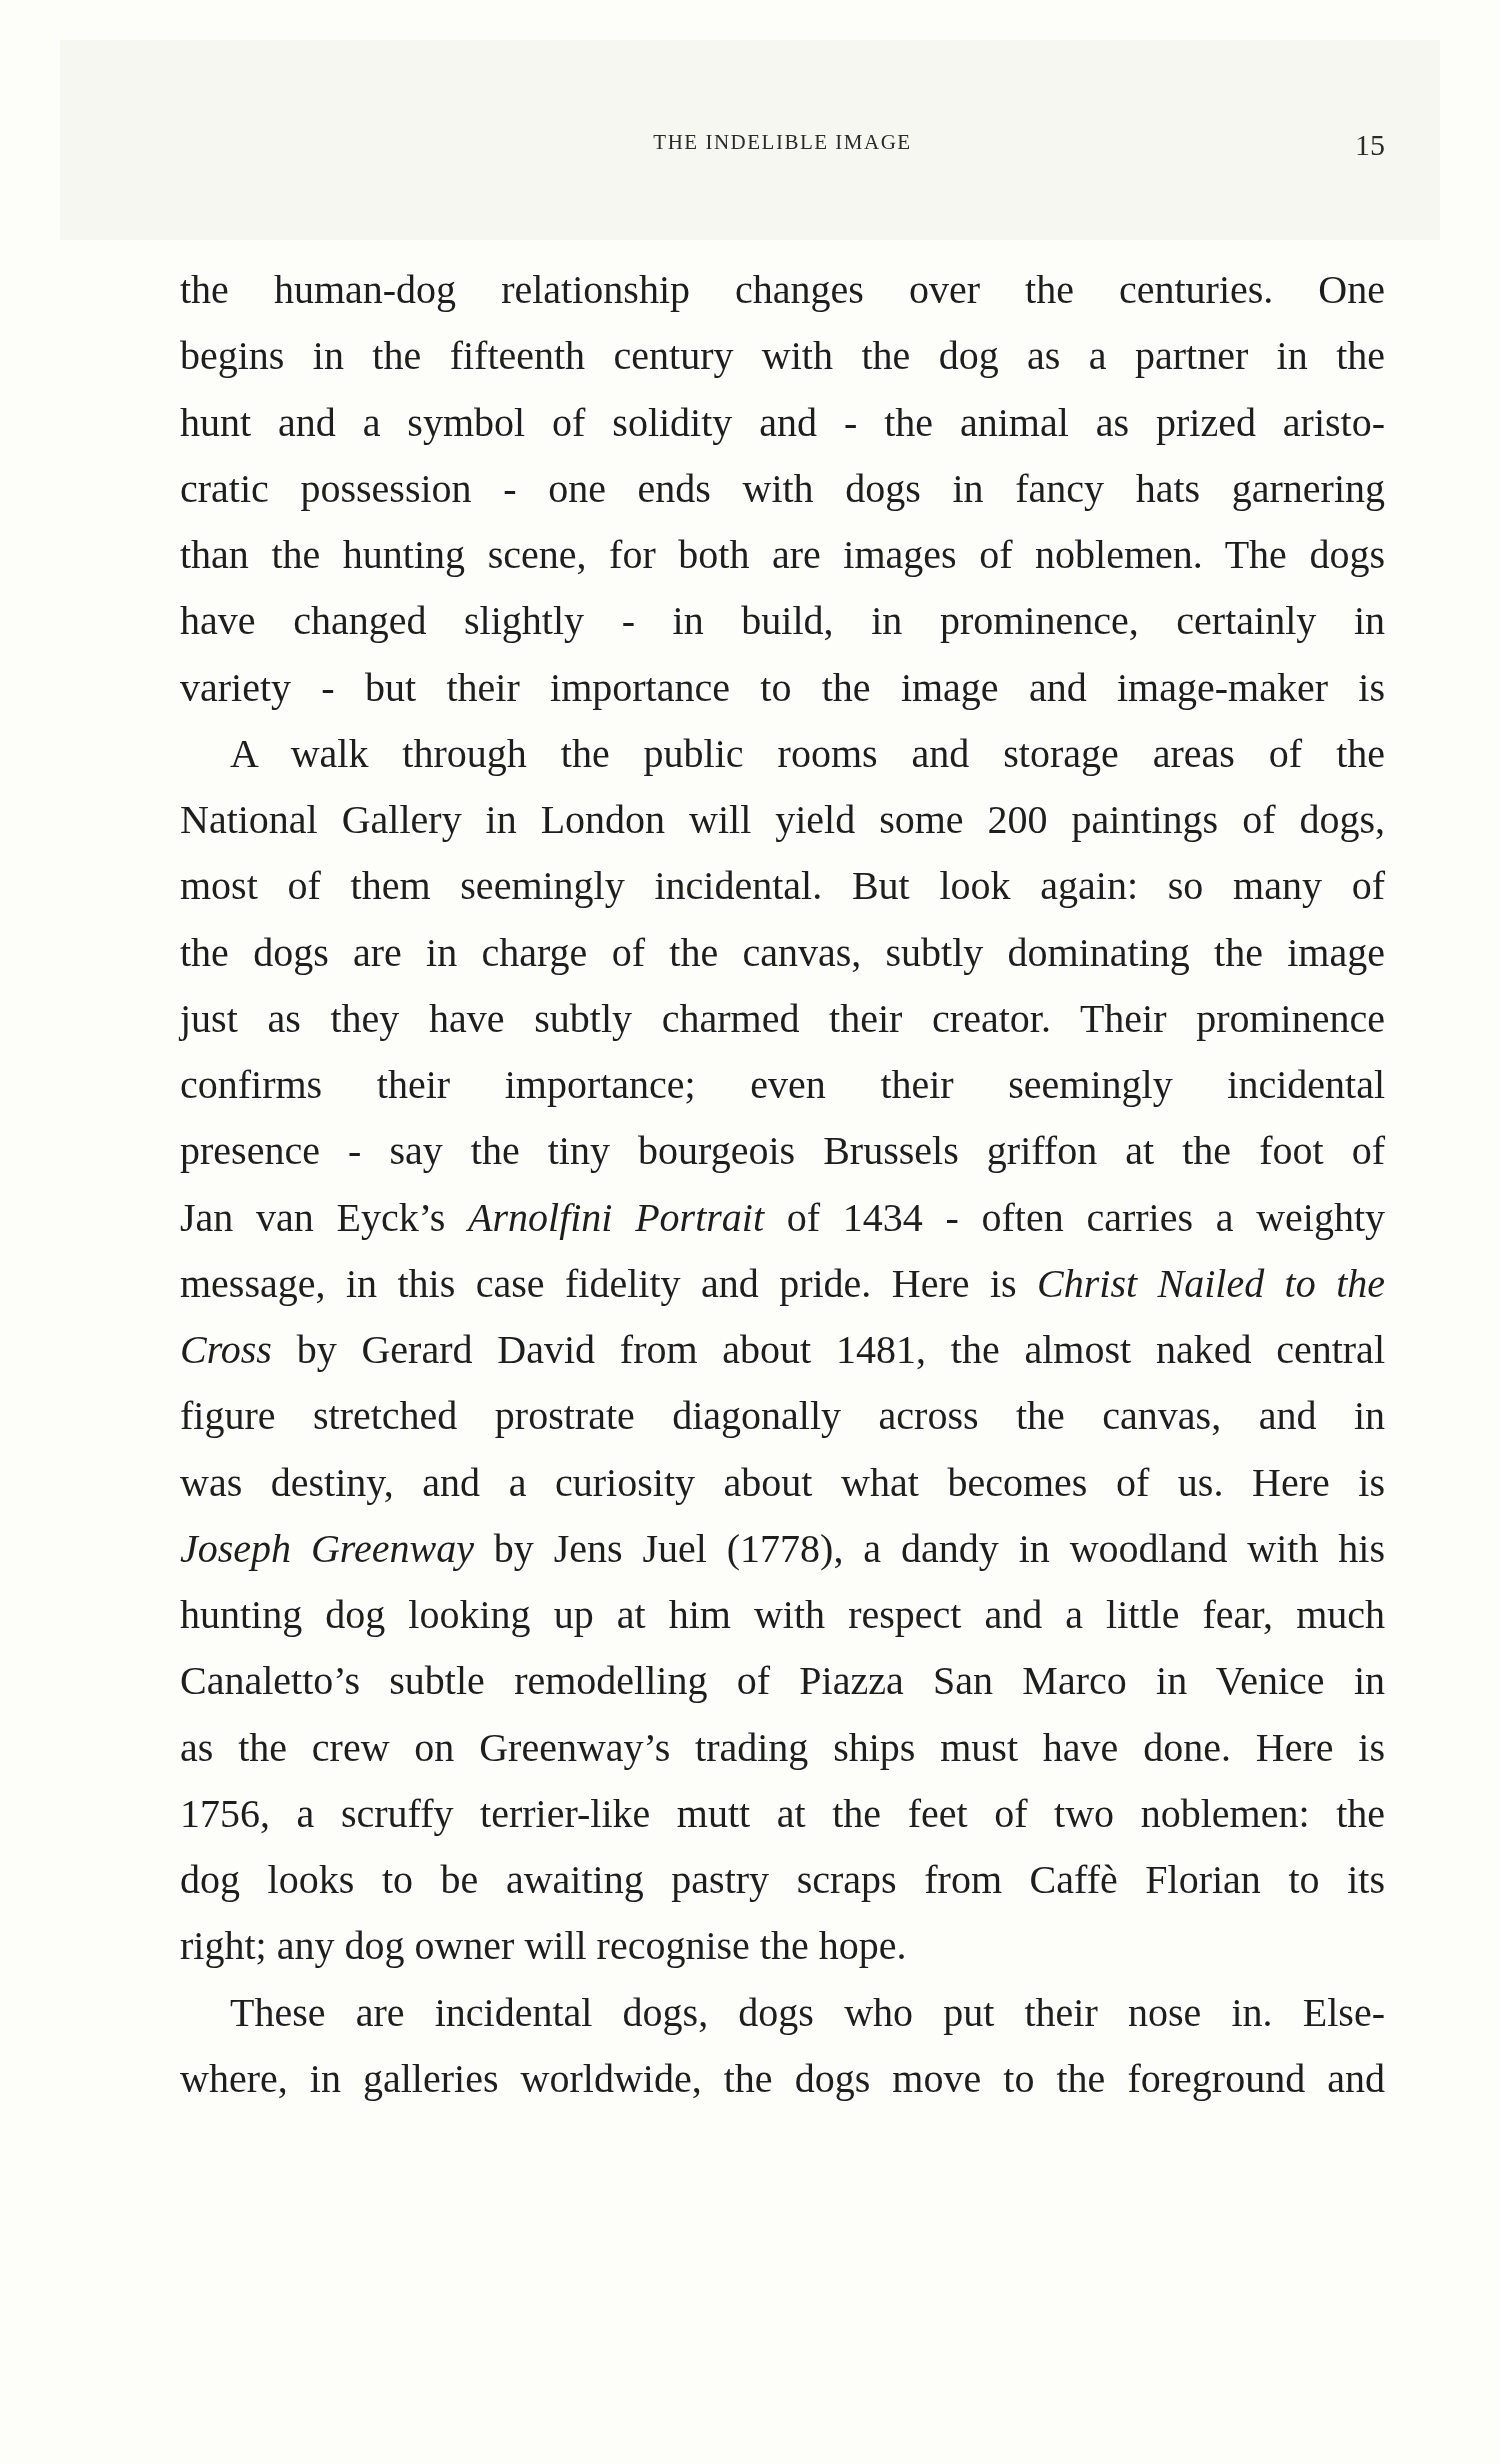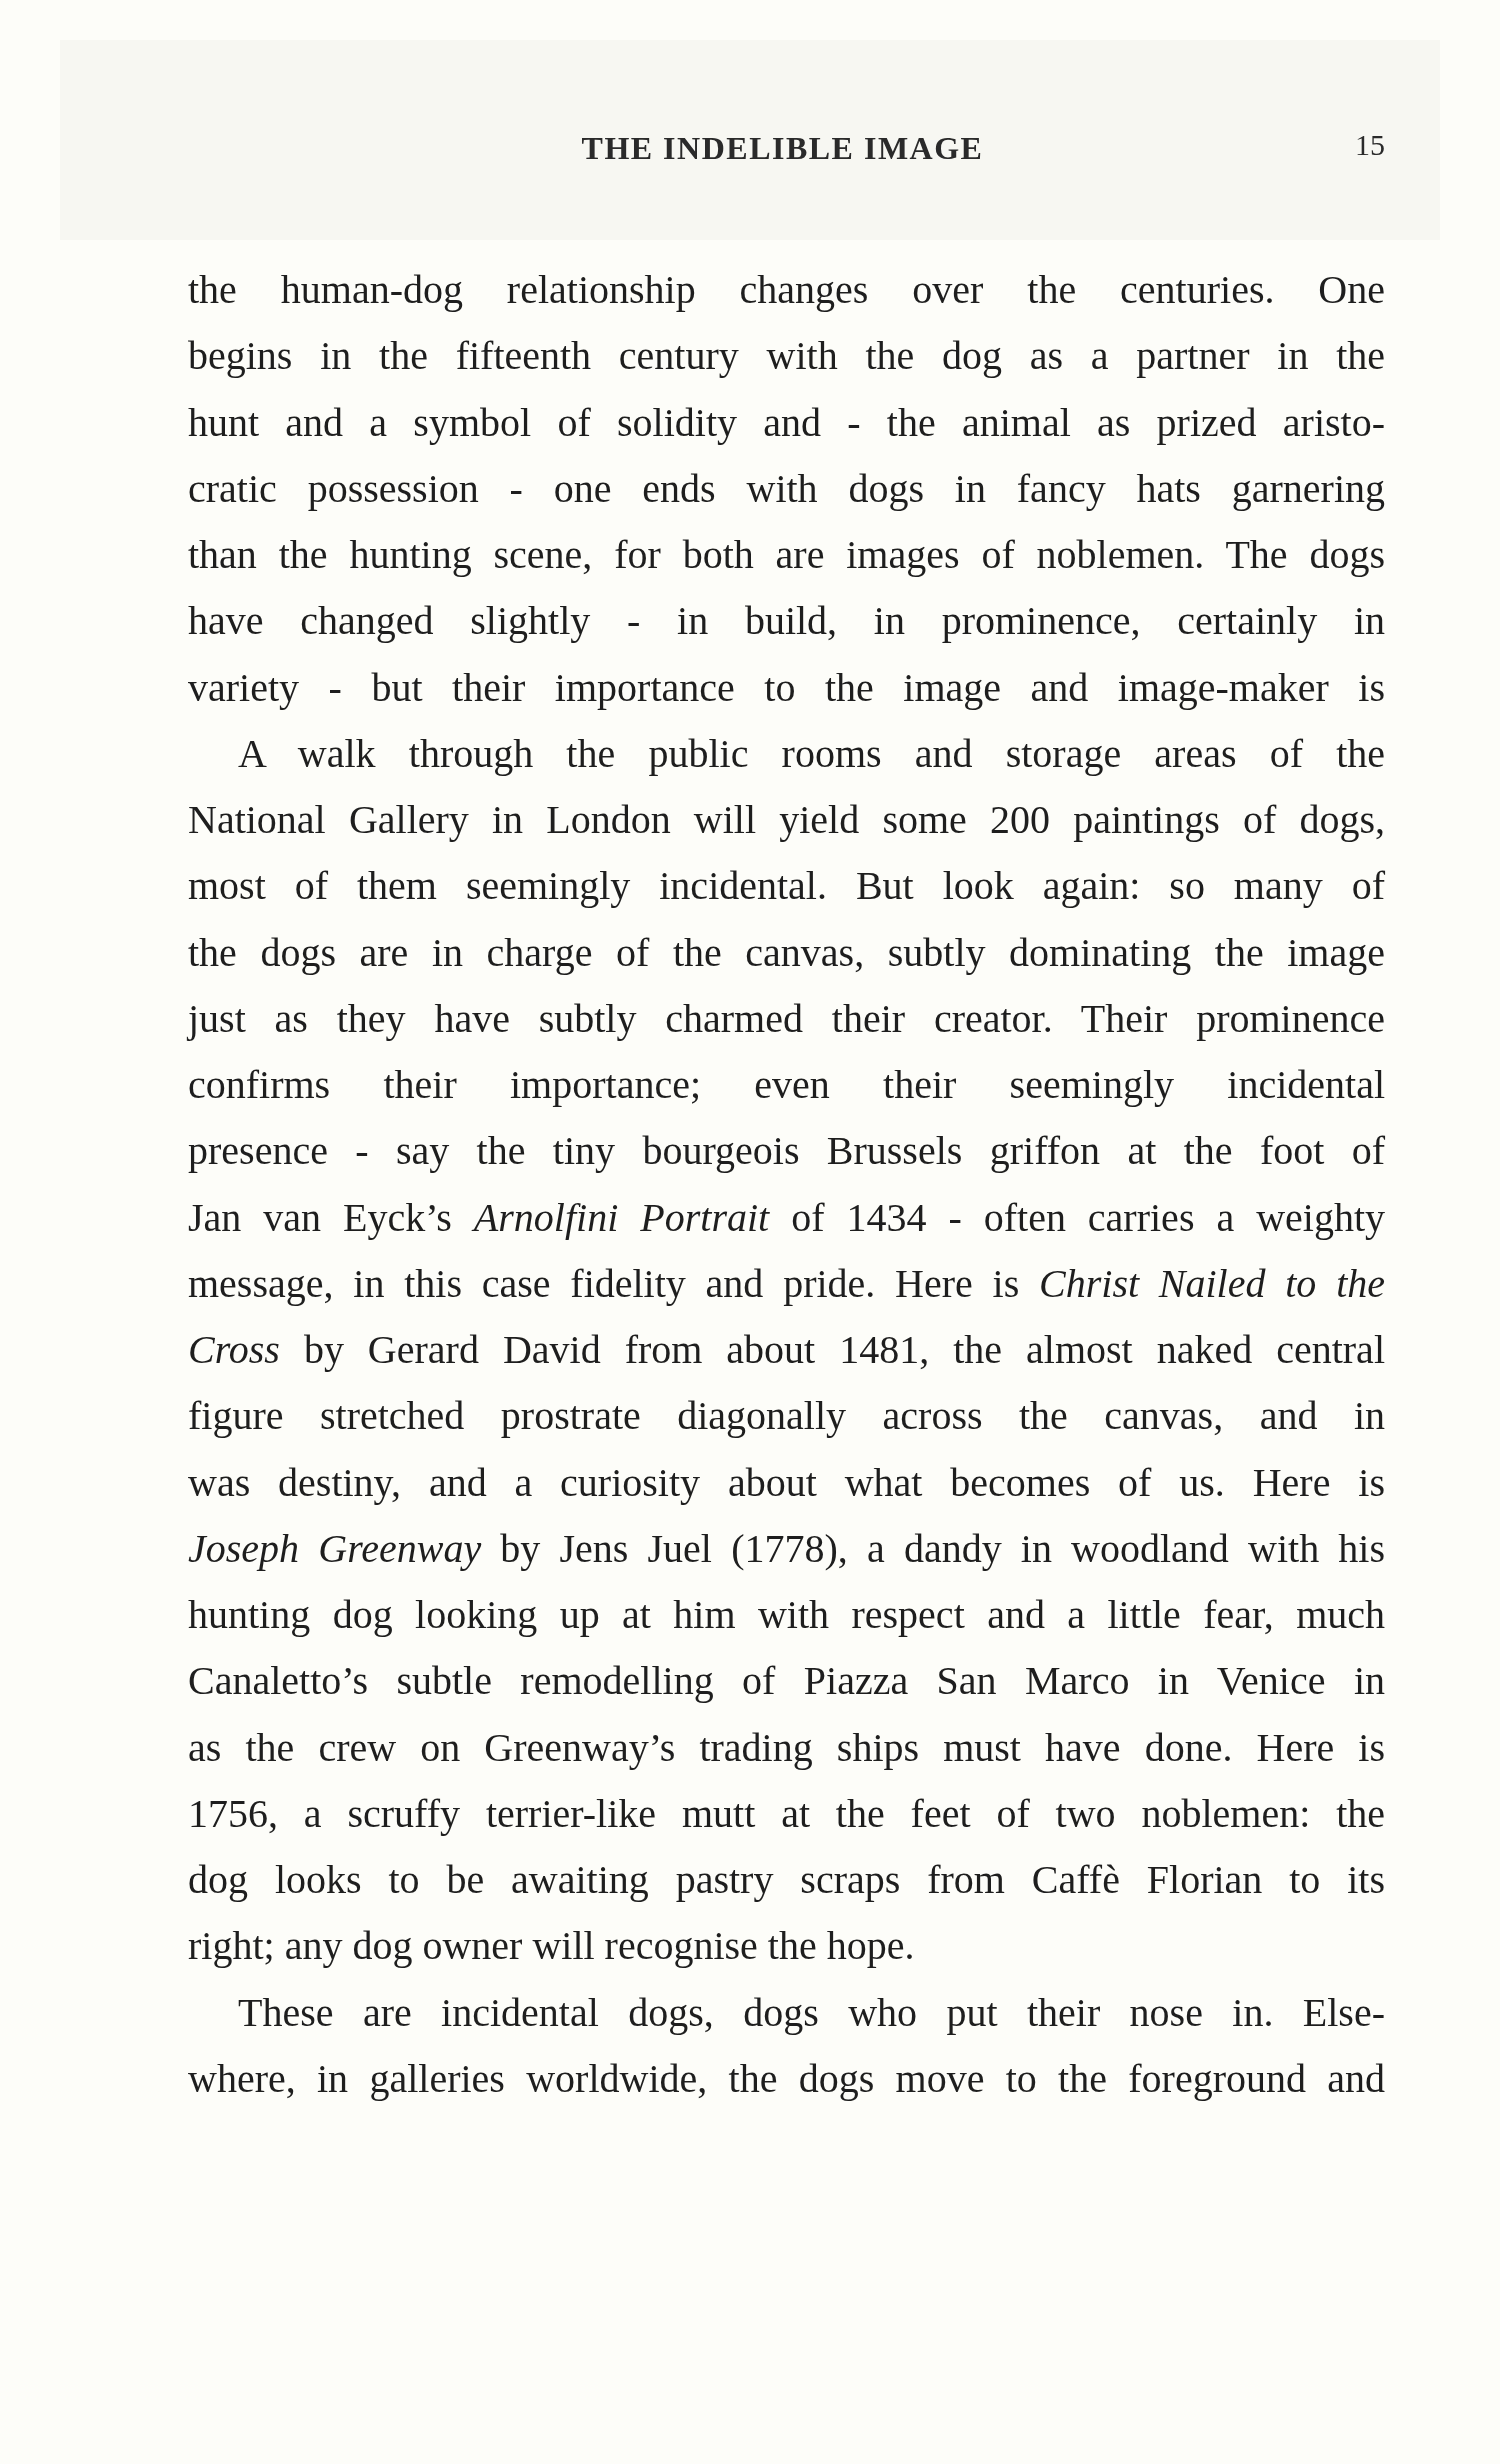--- a/index.html
+++ b/index.html
@@ -9,33 +9,33 @@
     font-family: "Liberation Serif", "DejaVu Serif", serif;
     color: #1e1e1e;
     position: relative;
   }
   .page { position: absolute; left: 0; top: 0; width: 1500px; height: 2464px; }
   .running-head {
     position: absolute; top: 122px; left: 180px; width: 1205px; height: 50px;
   }
   .running-title {
     position: absolute; left: 0; right: 0; text-align: center;
-    font-size: 32px; letter-spacing: 1.5px; top: 8px;
-    font-weight: bold; color: #2a2a2a;
+    font-size: 21px; letter-spacing: 1.5px; top: 8px;
+    font-weight: normal; color: #2a2a2a;
   }
   .page-number {
     position: absolute; right: 0; top: 6px; font-size: 30px; color: #2a2a2a;
   }
   .body-text {
     position: absolute; top: 257px; left: 180px; width: 1205px;
   }
   .line {
     display: block; height: 66.25px; line-height: 66.25px;
     font-size: 40px; white-space: nowrap;
-    text-align: justify; text-align-last: justify; margin-left: 8px;
+    text-align: justify; text-align-last: justify;
   }
   .line.last { text-align-last: left; }
   .line.indent { padding-left: 50px; }
   .line i { }
   .smudge {
     position: absolute; background: rgba(180,180,170,0.08);
   }
 </style>
 </head>
 <body>

